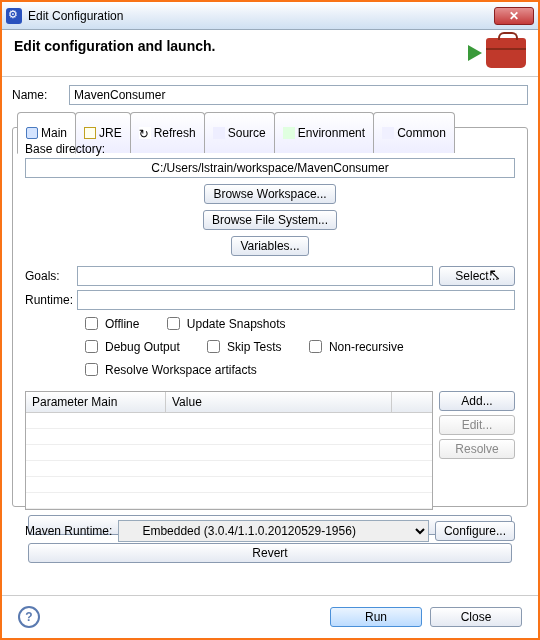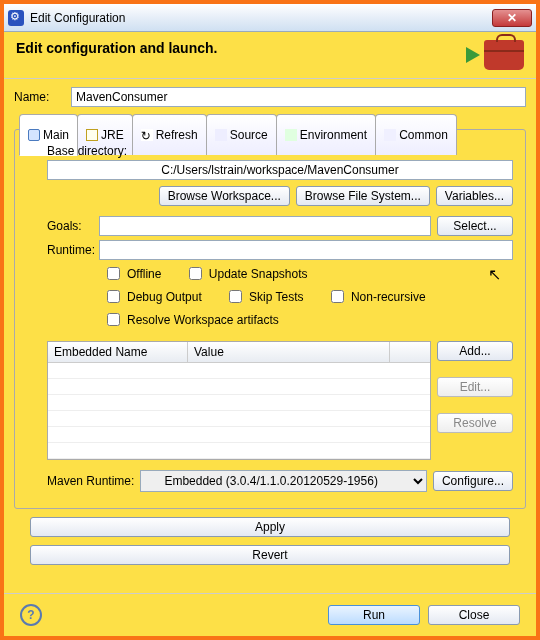--- a/index.html
+++ b/index.html
@@ -1,17 +1,17 @@
 <!DOCTYPE html>
 <html><head>
 <meta charset="utf-8">
 <style>
   * { box-sizing: border-box; font-family: "Segoe UI", Tahoma, sans-serif; font-size: 12px; }
   body { margin: 0; background: #d4e4f0; width: 540px; height: 640px; overflow: hidden; }
-  .window { width: 540px; height: 640px; border: 4px solid #f97316; background: #fde047; display: flex; flex-direction: column; }
+  .window { width: 540px; height: 640px; border: 2px solid #f97316; background: #ffffff; display: flex; flex-direction: column; }
   .titlebar { height: 28px; background: linear-gradient(#ffffff,#e6eef8 50%,#cfe0f2); display: flex; align-items: center; padding: 0 4px; border-bottom: 1px solid #9ab; }
   .titlebar-icon { width: 16px; height: 16px; background: #2a52be; border-radius: 3px; margin-right: 6px; position: relative; }
   .titlebar-icon::after { content:"⚙"; color:#fff; font-size:11px; position:absolute; left:2px; top:0; }
   .titlebar-text { flex:1; color: #000; }
   .titlebar-close { width: 40px; height: 18px; background: linear-gradient(#e49090,#c43a3a); border: 1px solid #8a2020; border-radius: 3px; display:flex; align-items:center; justify-content:center; color:#fff; font-weight:bold; cursor:pointer; }
   .header { padding: 8px 12px; display:flex; align-items:flex-start; border-bottom:1px solid #ccc; }
   .header-text { font-weight:bold; font-size:14px; flex:1; }
   .header-icons { display:flex; align-items:center; gap:4px; }
   .play-icon { width:0; height:0; border-top:8px solid transparent; border-bottom:8px solid transparent; border-left:14px solid #3a9a3a; }
   .toolbox-icon { width:40px; height:30px; background:#c0392b; border-radius:3px 3px 5px 5px; position:relative; }
@@ -19,37 +19,37 @@
   .toolbox-icon::after { content:""; position:absolute; top:10px; left:0; width:100%; height:2px; background:#8a2a1a; }
   .content { flex:1; padding: 8px 10px; overflow:hidden; }
   .name-row { display:flex; align-items:center; gap:17px; margin-bottom:6px; }
   .name-row label { width:40px; }
   .name-row input { flex:1; padding:2px 4px; border:1px solid #9ab; }
   .panel { border:1px solid #aaa; border-radius:3px; padding:8px; height: 380px; position:relative; }
   .tabs { display:flex; margin-top:-24px; margin-left:-4px; height:22px; }
   .tab { border:1px solid #aaa; border-bottom:none; border-radius:4px 4px 0 0; background:linear-gradient(#fff,#eef); padding:20px 8px; display:flex; align-items:center; gap:3px; margin-right:-1px; cursor:pointer; font-size:11px; }
   .tab.active { background:#fff; border-bottom:1px solid #fff; }
   .tab-icon { width:12px; height:12px; }
-  .tab-body { padding:8px 4px 0;margin-left:20px; }
+  .tab-body { padding:8px 4px 0; }
   .row { display:flex; align-items:center; gap:6px; margin-bottom:4px; }
-  .row.right { justify-content:flex-end; }
+  .row.right { justify-content:flex-end;flex-direction:column; }
   input[type=text] { border:1px solid #9ab; padding:2px 4px; }
   button.btn { background:linear-gradient(#fff,#e4e9f2); border:1px solid #8a9ab0; border-radius:3px; padding:2px 8px; cursor:pointer; min-width:70px; }
   button.btn.disabled { color:#888; border-color:#bbb; background:linear-gradient(#fff,#eee); cursor:default; }
   button.primary { background:linear-gradient(#eaf4ff,#bcdcff); border:1px solid #4a90d9; }
   .checks { margin: 4px 0 8px 56px; }
   .checks label { display:inline-flex; align-items:center; gap:4px; margin-right:20px; margin-bottom:4px; }
   input[type=checkbox] { width:13px; height:13px; }
   .param-area { display:flex; gap:6px; }
   .param-table { flex:1; border:1px solid #aaa; }
   .param-table .thead { display:flex; background:linear-gradient(#fff,#e8ecf2); border-bottom:1px solid #ccc; }
   .param-table .th { padding:3px 6px; border-right:1px solid #ccc; }
   .param-table .rows { height:96px; background:#fff; }
   .param-table .rows .r { height:16px; border-bottom:1px solid #eee; }
-  .param-btns { display:flex; flex-direction:column; gap:16px; }
+  .param-btns { display:flex; flex-direction:column; gap:4px; }
   .param-btns button { width:76px; }
   .runtime-row { display:flex; align-items:center; gap:6px; margin-top:10px; }
   select { border:1px solid #9ab; padding:2px 19px; flex:1; }
   .footer-top { padding:8px 16px; display:flex; justify-content:flex-end; gap:8px;flex-direction:column; }
   .footer-sep { border-top:1px solid #ccc; margin: 0 0; }
   .footer-bot { padding:10px 16px; display:flex; align-items:center; }
   .help { width:22px; height:22px; border:2px solid #5a7ab0; border-radius:50%; display:flex; align-items:center; justify-content:center; color:#5a7ab0; font-weight:bold; cursor:pointer; }
   .cursor { position:absolute; left:488px; top:265px; font-size:16px; color:#000; pointer-events:none; }
   .i-main { background:#d4e4ff; border:1px solid #4a7abf; border-radius:2px;}
   .i-jre { background:#ffe; border:1px solid #c0a020;}
@@ -154,21 +154,21 @@
             </label><br>
           <label>
               <input type="checkbox" style="">
               <span>Resolve Workspace artifacts</span>
             </label>
         </div>
 
         <div class="param-area">
           <div class="param-table">
             <div class="thead">
-              <div class="th" style="width:140px;">Embedded Name</div>
+              <div class="th" style="width:140px;">Parameter Main</div>
               <div class="th" style="flex:1;">Value</div>
               <div class="th" style="width:40px;border-right:none;"></div>
             </div>
             <div class="rows">
               <div class="r"></div>
               <div class="r"></div>
               <div class="r"></div>
               <div class="r"></div>
               <div class="r"></div>
               <div class="r"></div>

